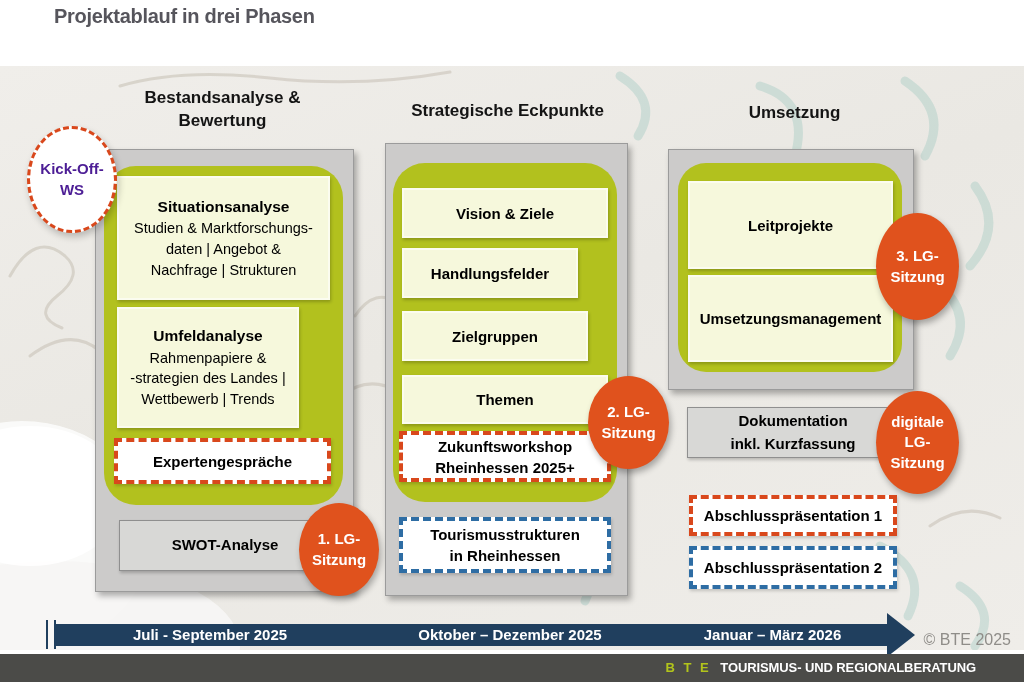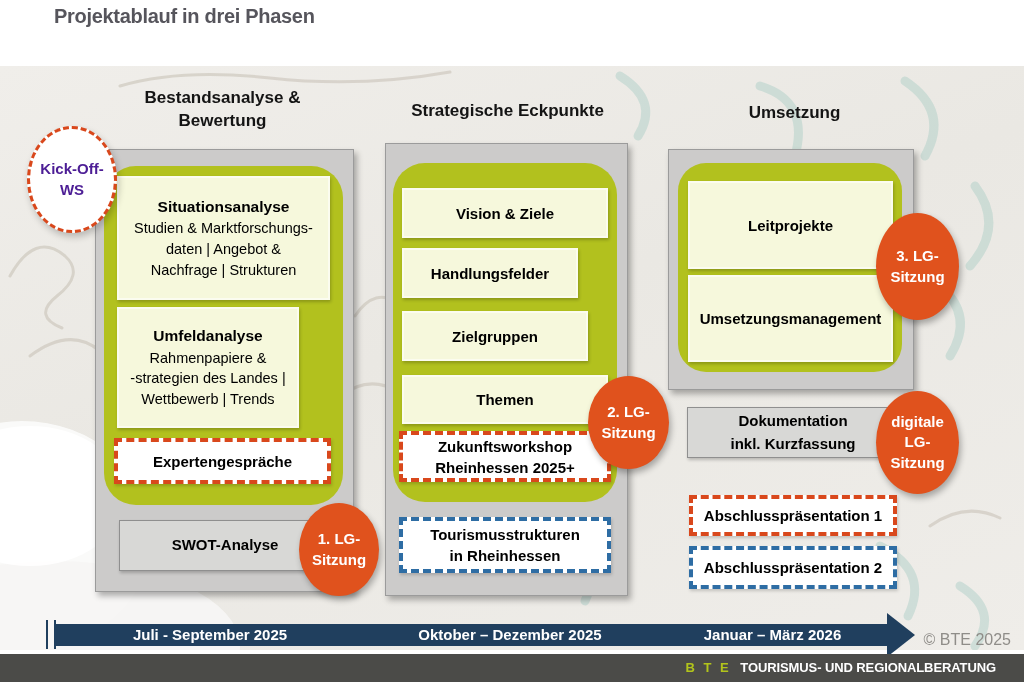--- a/index.html
+++ b/index.html
@@ -73,21 +73,21 @@
     position:absolute; left:46px; top:620px; width:6px; height:29px;
     border-left:2px solid #203f5e; border-right:2px solid #203f5e;
   }
   .tl-label {
     position:absolute; top:624px; height:22px; line-height:22px; color:#fff;
     font-size:15px; font-weight:bold; text-align:center;
   }
   .copyright { position:absolute; right:13px; top:631px; font-size:16px; color:#8f8d89; }
   .footer {
     position:absolute; left:0; bottom:0; width:1024px; height:28px; background:#4b4b48;
-    line-height:28px; text-align:right; box-sizing:border-box; padding-right:28px;
+    line-height:28px; text-align:right; box-sizing:border-box; padding-right:48px;
     font-size:13px; font-weight:bold; color:#fff; letter-spacing:-0.1px;
   }
   .footer .brand { color:#b2c41b; letter-spacing:2.5px; margin-right:9px; }
 </style>
 </head>
 <body>
 
 <div class="slide">
 
   <div class="photo-bg">

